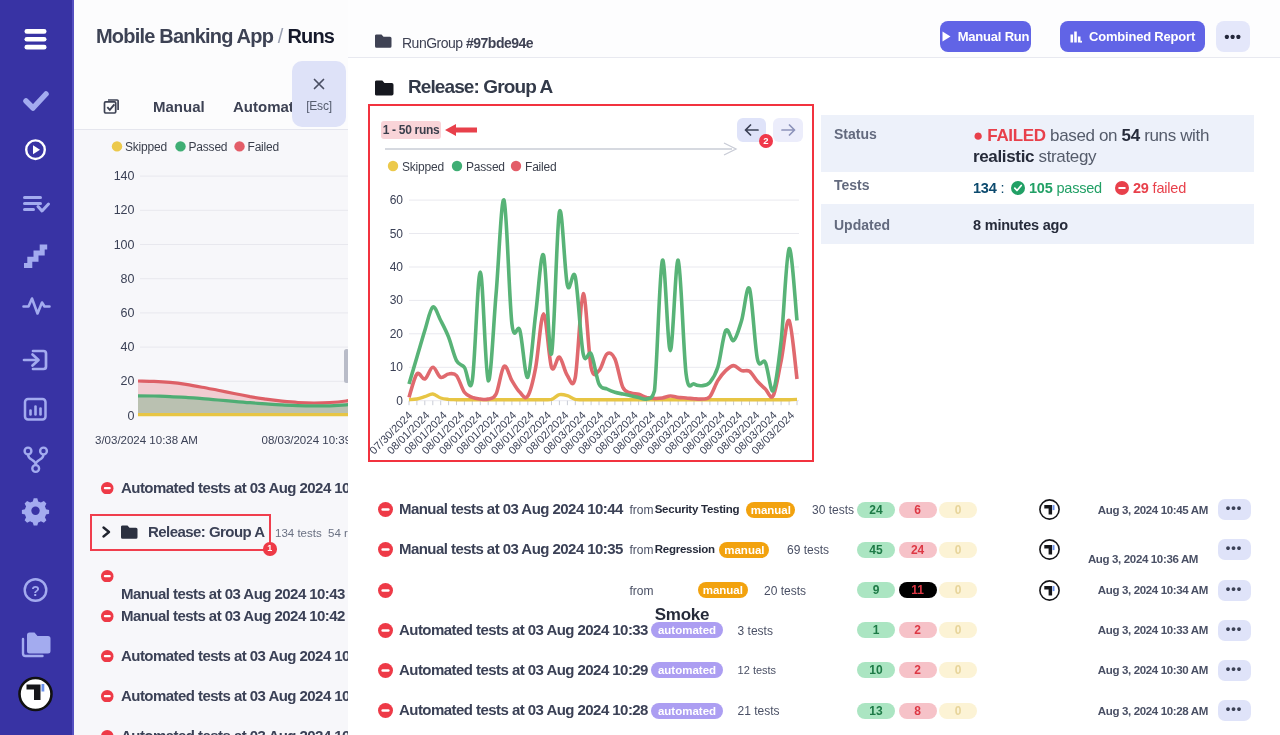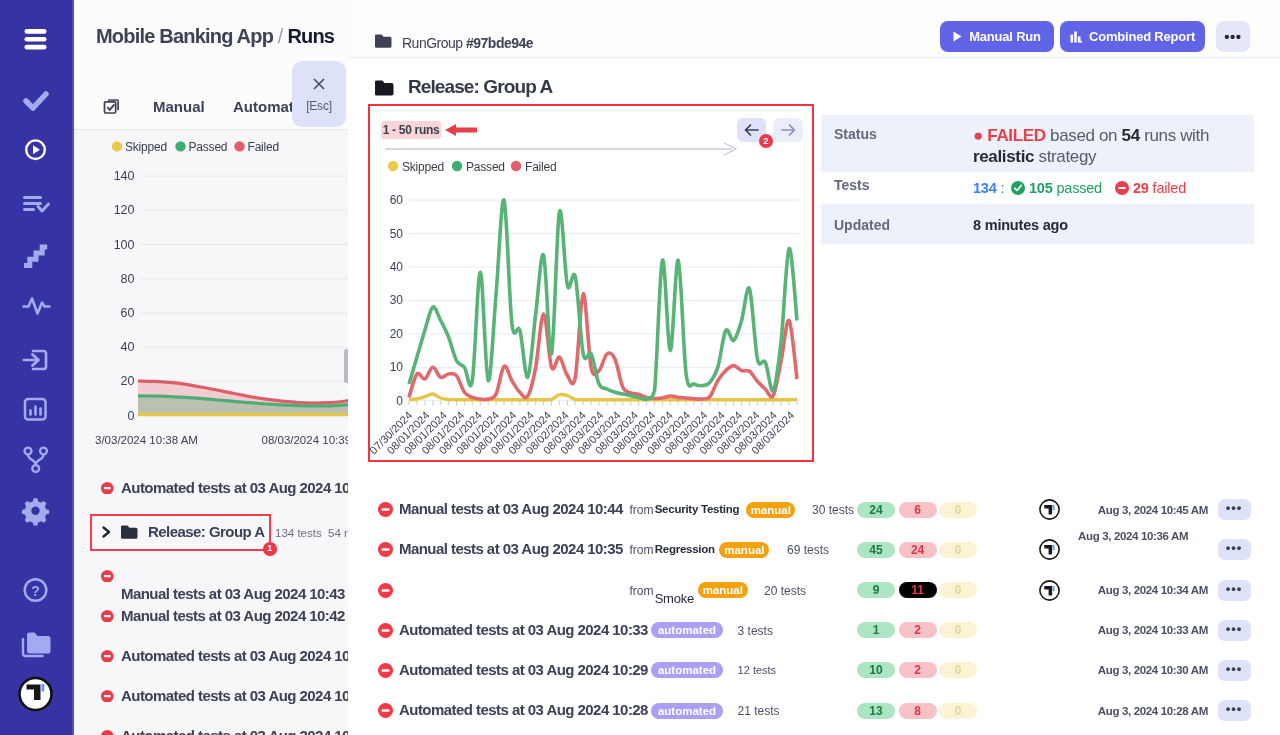--- a/index.html
+++ b/index.html
@@ -158,21 +158,21 @@
       <div class="abs" style="left:201px;top:527px;font-size:11.5px;color:#6a7183;white-space:nowrap">134 tests&nbsp;&nbsp;54 runs</div>
     </div>
   <div class="abs" style="left:270px;top:349px;width:5px;height:34px;background:#b9bcc8;border-radius:3px"></div>
 </div>
 <div id="main">
   <div id="topbar"></div>
     <svg class="abs" style="left:26.6px;top:34px" width="17" height="14" viewBox="0 0 17 14">
       <path d="M1.5 0.5 h5 l2 2.2 h6.5 a1.5 1.5 0 0 1 1.5 1.5 v8 a1.5 1.5 0 0 1-1.5 1.5 h-13.5 a1.5 1.5 0 0 1-1.5-1.5 v-10 a1.5 1.5 0 0 1 1.5-1.7 Z" fill="#3f4254"></path>
     </svg>
     <div class="abs" style="left:54px;top:34.5px;font-size:14px;color:#3f4254;letter-spacing:-0.5px">RunGroup <b style="letter-spacing:-0.5px">#97bde94e</b></div>
-    <div class="btn" style="left:592px;width:114px"><svg width="9" height="11" viewBox="0 0 9 11" style="margin-right:7px">
+    <div class="btn" style="left:592px;width:91px"><svg width="9" height="11" viewBox="0 0 9 11" style="margin-right:7px">
         <path d="M0.5 0.5 L8.5 5.5 L0.5 10.5 Z" fill="#fff"></path>
       </svg>Manual Run</div>
     <div class="btn" style="left:712px;width:145px"><svg width="12" height="13" viewBox="0 0 12 13" style="margin-right:7px">
         <rect x="0.5" y="4.5" width="2.6" height="8" fill="#fff"></rect>
         <rect x="4.2" y="1.5" width="2.6" height="11" fill="#fff"></rect>
         <rect x="7.9" y="6.5" width="2.6" height="6" fill="#fff"></rect>
         <rect x="10.2" y="10.8" width="1.8" height="1.8" fill="#fff"></rect>
       </svg>Combined Report</div>
     <div class="btn light" style="left:868px;width:34px;color:#23273a;font-size:15px;letter-spacing:0.5px">•••</div>
     <svg class="abs" style="left:26.6px;top:80px" width="19" height="16" viewBox="0 0 19 16">
@@ -242,21 +242,21 @@
     <div class="abs" style="left:411px;top:134px;width:14px;height:14px;border-radius:50%;background:#f0384a;color:#fff;font-size:9.5px;font-weight:700;text-align:center;line-height:14px;z-index:3">2</div>
     <div class="abs" style="left:425px;top:118px;width:30px;height:24px;background:#ecedfb;border-radius:6px"></div>
     <svg class="abs" style="left:433px;top:124px" width="15" height="12" viewBox="0 0 15 12">
       <path d="M8.5 1 L13.5 6 L8.5 11 M13.5 6 H1" stroke="#8d93bb" stroke-width="1.7" fill="none" stroke-linecap="round" stroke-linejoin="round"></path>
     </svg>
     <div class="srow" style="left:473.3px;top:114.6px;width:432.5px;height:57.7px;background:#edf1fa"></div>
     <div class="srow" style="left:473.3px;top:204.3px;width:432.5px;height:40px;background:#edf1fa"></div>
     <div class="abs label-col" style="left:486px;top:126px">Status</div>
     <div class="abs" style="left:625px;top:126px;width:252px;font-size:17px;color:#555c6b;line-height:20.5px;letter-spacing:-0.35px"><span style="color:#e8404b">●</span> <b style="color:#e8404b">FAILED</b> based on <b style="color:#262b3a">54</b> runs with <b style="color:#262b3a">realistic</b> strategy</div>
     <div class="abs label-col" style="left:486px;top:176.5px">Tests</div>
-    <div class="abs" style="left:625px;top:180px;font-size:14.5px;color:#3b82f6;letter-spacing:-0.2px"><b>134</b> :</div>
+    <div class="abs" style="left:625px;top:180px;font-size:14.5px;color:#0c4a6e;letter-spacing:-0.2px"><b>134</b> :</div>
     <svg class="abs" style="left:663px;top:181px" width="14" height="14" viewBox="0 0 14 14">
       <circle cx="7" cy="7" r="7" fill="#21a065"></circle>
       <path d="M3.8 7.2 l2.2 2.3 4.2-5" stroke="#fff" stroke-width="1.7" fill="none" stroke-linecap="round" stroke-linejoin="round"></path>
     </svg>
     <div class="abs" style="left:681px;top:180px;font-size:14.5px;color:#21a065;letter-spacing:-0.2px"><b>105</b> passed</div>
     <svg class="abs" style="left:767px;top:181px" width="14" height="14" viewBox="0 0 14 14">
       <circle cx="7" cy="7" r="7" fill="#e8404b"></circle>
       <rect x="3.2" y="5.9" width="7.6" height="2.2" rx="1.1" fill="#fff"></rect>
     </svg>
     <div class="abs" style="left:785px;top:180px;font-size:14.5px;color:#e8404b;letter-spacing:-0.2px"><b>29</b> failed</div>
@@ -291,28 +291,28 @@
     <div class="abs" style="left:371.4px;top:541.8px;width:50px;height:16px;background:#f2a20e;border-radius:9px;color:#fff;font-size:11.5px;font-weight:700;text-align:center;line-height:16px">manual</div>
     <div class="abs" style="left:439px;top:543.3px;font-size:12px;color:#4a5065">69 tests</div>
     <div class="statpill" style="left:509px;top:541.8px;background:#abe5c2;color:#1d7a46">45</div>
     <div class="statpill" style="left:550.6px;top:541.8px;background:#f6c2c8;color:#dd3844">24</div>
     <div class="statpill" style="left:591px;top:541.8px;background:#fcf3d5;color:#e7d49a">0</div>
     <svg class="abs" style="left:691px;top:539.3px" width="21" height="21" viewBox="0 0 21 21">
       <circle cx="10.5" cy="10.5" r="9.6" fill="#fff" stroke="#16161a" stroke-width="1.6"></circle>
       <path d="M5.3 6.1 H13.1 V15.6 H9.6 V9.4 H5.3 Z" fill="#16161a"></path>
       <rect x="13.6" y="6.1" width="1.9" height="5" fill="#6b93ef"></rect>
     </svg>
-    <div class="ts" style="left:730px;top:530px;width:130px;text-align:left">Aug 3, 2024 10:36 AM</div>
+    <div class="ts" style="left:730px;top:553px;width:130px;text-align:center">Aug 3, 2024 10:36 AM</div>
     <div class="dots-btn" style="left:869.6px;top:539.3px">•••</div>
     <svg class="abs" style="left:30px;top:582.5px" width="15" height="15" viewBox="0 0 15 15">
       <circle cx="7.5" cy="7.5" r="7.5" fill="#ee3a47"></circle>
       <rect x="3.4" y="6.2" width="8.2" height="2.6" rx="1.3" fill="#fff"></rect>
     </svg>
     <div class="abs" style="left:281.5px;top:583.5px;font-size:12px;color:#4a5065">from</div>
-    <div class="abs" style="left:306.7px;top:591px;font-size:13px;font-weight:400;color:#262b3a;letter-spacing:-0.25px">Smoke</div>
+    <div class="abs" style="left:306.7px;top:605px;font-size:17px;font-weight:700;color:#262b3a;letter-spacing:-0.25px">Smoke</div>
     <div class="abs" style="left:349.8px;top:582px;width:50px;height:16px;background:#f2a20e;border-radius:9px;color:#fff;font-size:11.5px;font-weight:700;text-align:center;line-height:16px">manual</div>
     <div class="abs" style="left:416px;top:583.5px;font-size:12px;color:#4a5065">20 tests</div>
     <div class="statpill" style="left:509px;top:582px;background:#abe5c2;color:#1d7a46">9</div>
     <div class="statpill" style="left:550.6px;top:582px;background:#000000;color:#dd3844">11</div>
     <div class="statpill" style="left:591px;top:582px;background:#fcf3d5;color:#e7d49a">0</div>
     <svg class="abs" style="left:691px;top:579.5px" width="21" height="21" viewBox="0 0 21 21">
       <circle cx="10.5" cy="10.5" r="9.6" fill="#fff" stroke="#16161a" stroke-width="1.6"></circle>
       <path d="M5.3 6.1 H13.1 V15.6 H9.6 V9.4 H5.3 Z" fill="#16161a"></path>
       <rect x="13.6" y="6.1" width="1.9" height="5" fill="#6b93ef"></rect>
     </svg>

